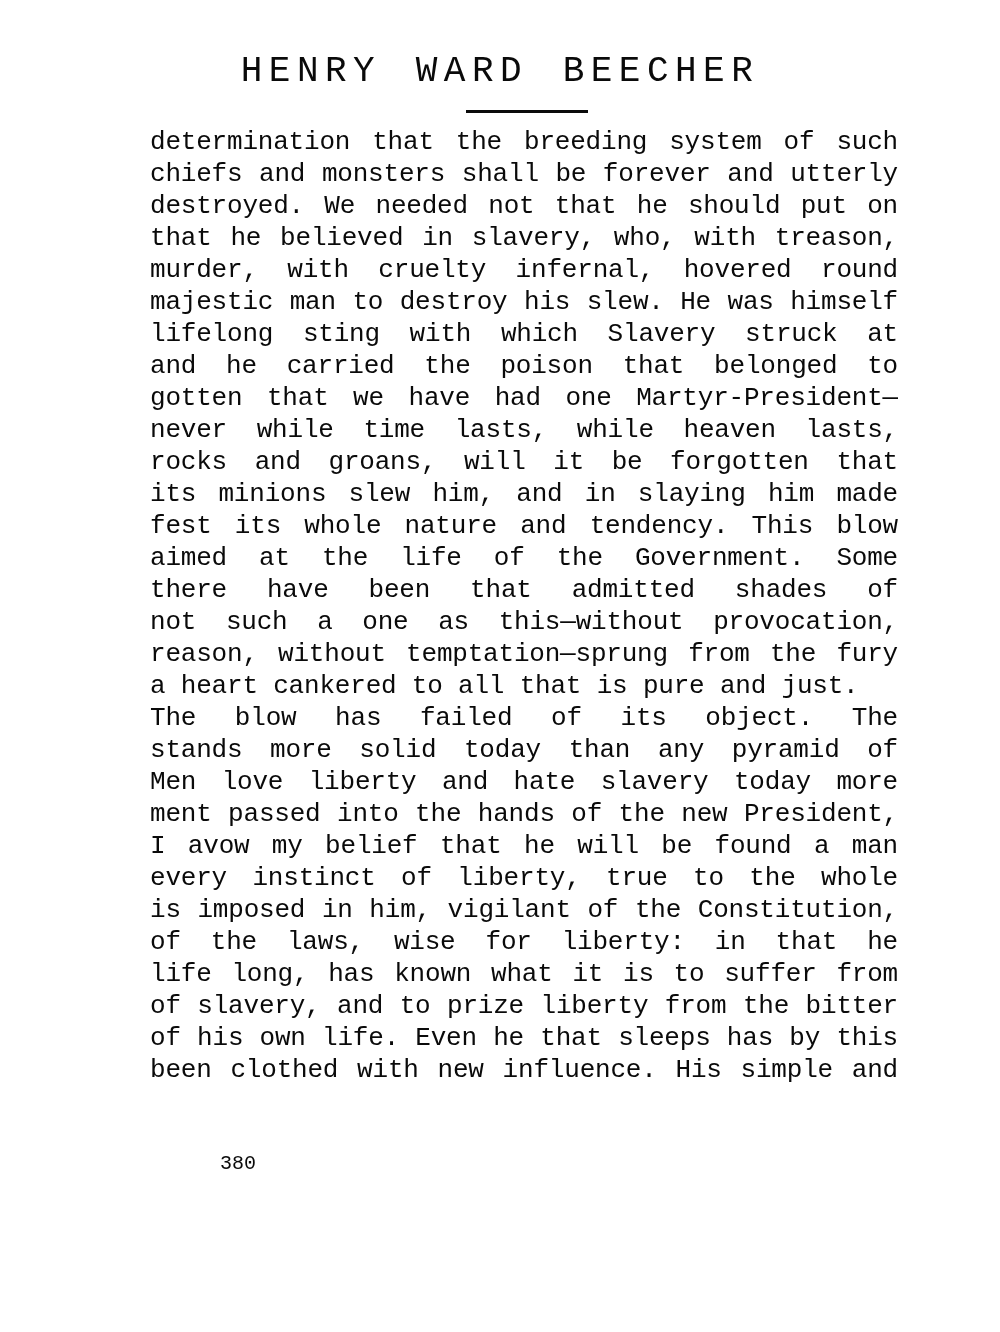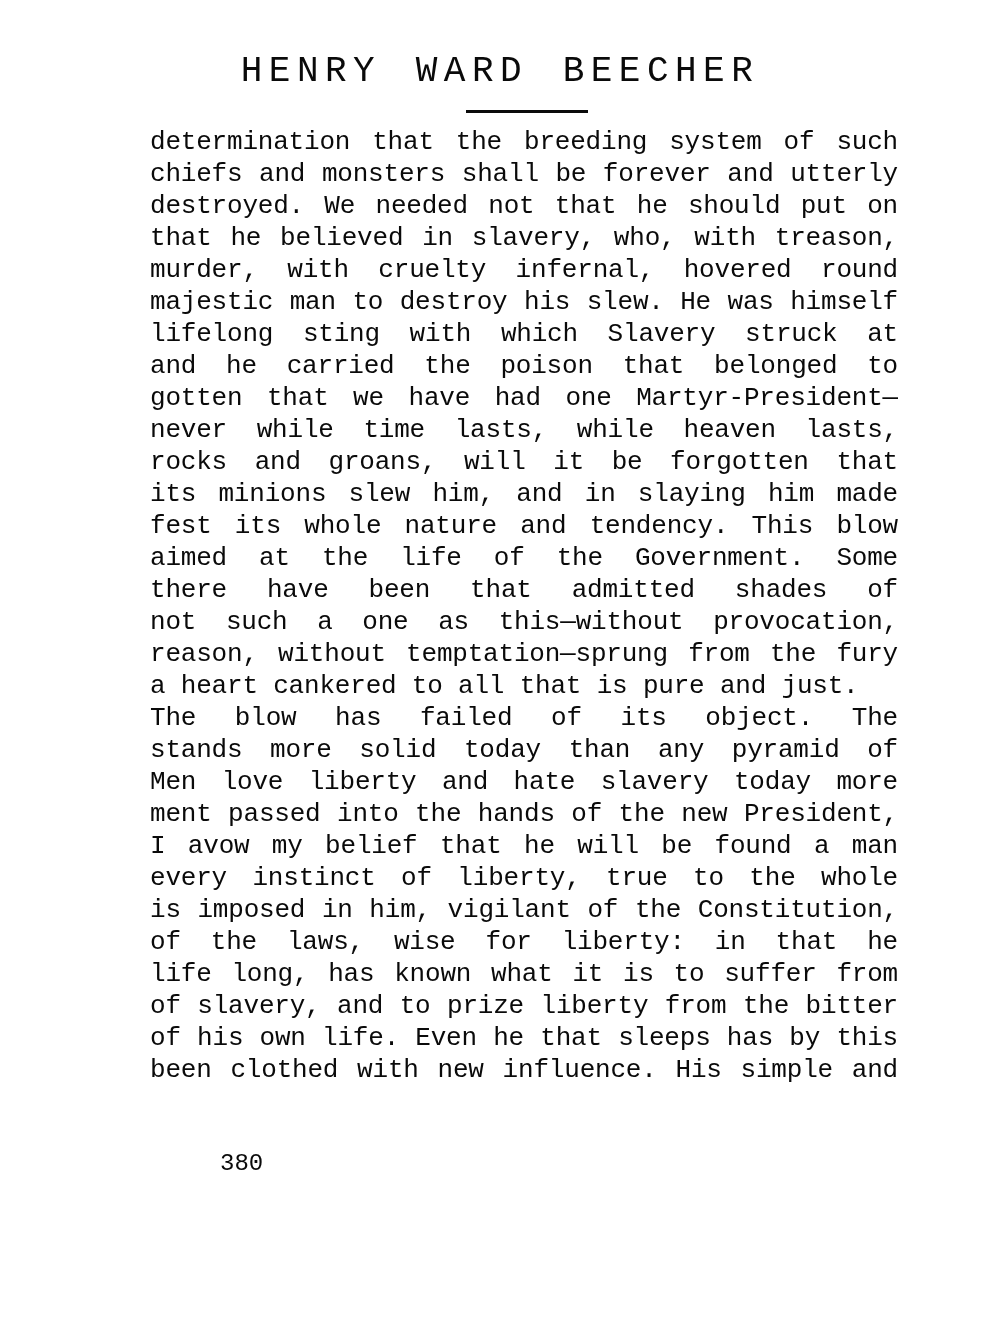--- a/index.html
+++ b/index.html
@@ -52,21 +52,21 @@
     text-align-last: justify;
   }
   .line.no-just {
     text-align: right;
     text-align-last: left;
   }
   .pageno {
     position: absolute;
     left: 220px;
     top: 1148px;
-    font-size: 24px;
+    font-size: 20px;
     line-height: 32px;
   }
 </style>
 </head>
 <body>
 
 <div class="page">
   <div class="header">HENRY WARD BEECHER</div>
   <div class="rule"></div>
   <div class="body-text">

